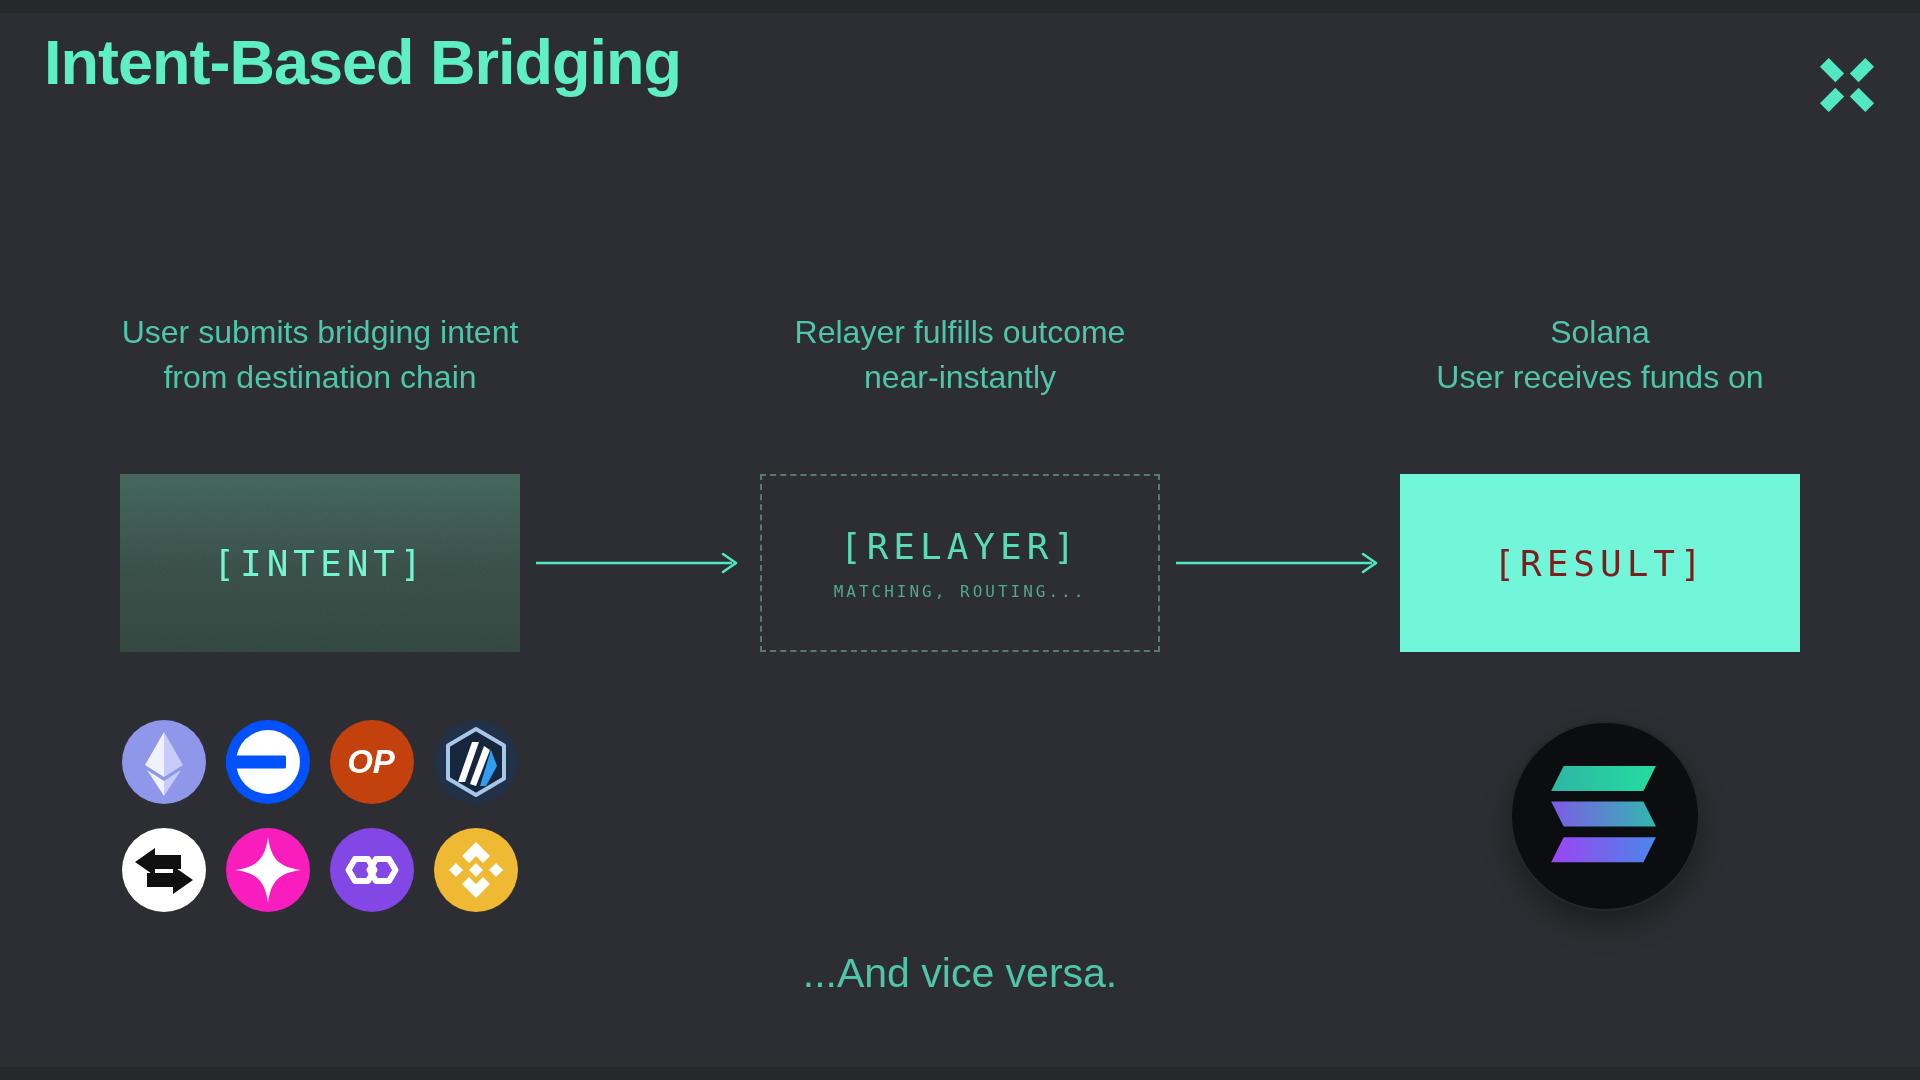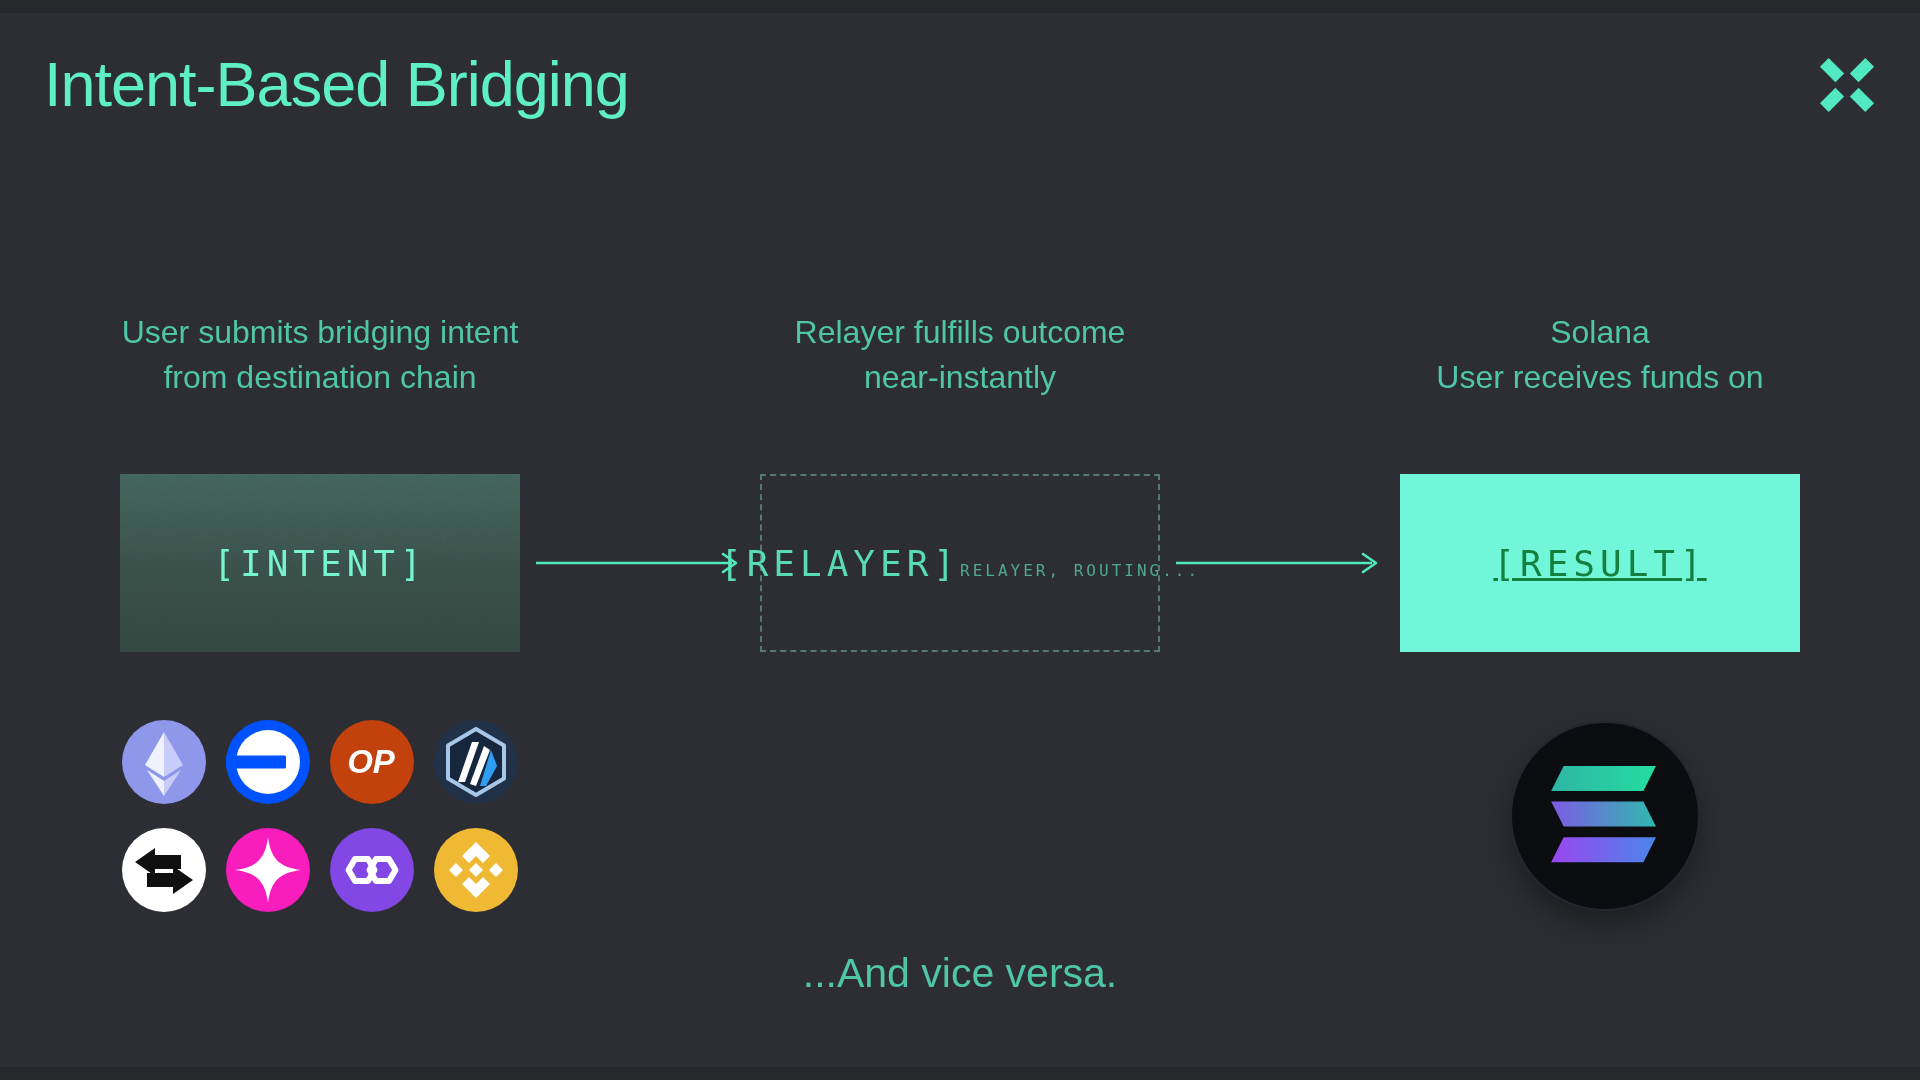--- a/index.html
+++ b/index.html
@@ -7,55 +7,55 @@
   .stage {
     position: relative; width: 1920px; height: 1080px;
     background: #2C2E33; overflow: hidden;
     font-family: "Liberation Sans", sans-serif;
   }
   .edge { position: absolute; left: 0; width: 100%; height: 13px; background: #26282C; }
   .edge.top { top: 0; }
   .edge.bottom { bottom: 0; }
 
   .slide-title {
-    position: absolute; left: 44px; top: 48px;
-    font-size: 63px; font-weight: 400; letter-spacing: -1px;
+    position: absolute; left: 44px; top: 26px;
+    font-size: 63px; font-weight: 700; letter-spacing: -1px;
     color: #5EEFC6;
   }
   .brand-logo { position: absolute; top: 52px; right: 40px; width: 66px; height: 66px; }
 
   .step-heading {
     position: absolute; top: 310px; width: 520px;
     text-align: center; font-size: 32px; line-height: 1.42;
     color: #4FC6A9; font-weight: 400;
   }
   .step-heading.s1 { left: 60px; }
   .step-heading.s2 { left: 700px; }
   .step-heading.s3 { left: 1340px; }
 
   .box {
     position: absolute; top: 474px; width: 400px; height: 178px;
-    display: flex; flex-direction: row; align-items: center; justify-content: center;
+    display: flex; flex-direction: column; align-items: center; justify-content: center;
   }
   .box-label {
     font-family: "DejaVu Sans Mono", "Liberation Mono", monospace;
     font-size: 36px; letter-spacing: 5px; white-space: nowrap;
   }
   .box.intent { left: 120px; background: linear-gradient(180deg, #40635A 0%, #354C45 55%, #2F443D 100%); }
   .box.intent .box-label { color: #71F4CE; }
   .box.intent .grain { position: absolute; inset: 0; pointer-events: none; }
   .box.relayer { left: 760px; border: 2px dashed #577A70; background: transparent; }
   .box.relayer .box-label { color: #5ADBB8; }
   .box-sublabel {
     margin-top: 15px;
     font-family: "DejaVu Sans Mono", "Liberation Mono", monospace;
     font-size: 16px; letter-spacing: 3px; color: #4FA98F; white-space: nowrap;
   }
   .box.result { left: 1400px; background: #71F6DA; }
-  .box.result .box-label { color: #15803d; text-decoration: underline; }
+  .box.result .box-label { color: #7f1d1d; }
 
   .flow-arrow { position: absolute; top: 550px; width: 214px; height: 26px; }
   .flow-arrow.a1 { left: 534px; }
   .flow-arrow.a2 { left: 1174px; }
 
   .chain-grid {
     position: absolute; left: 122px; top: 720px; width: 396px;
     display: grid; grid-template-columns: repeat(4, 84px); gap: 24px 20px;
   }
   .chain { position: relative; width: 84px; height: 84px; border-radius: 50%; }
@@ -126,21 +126,21 @@
           <feTurbulence type="fractalNoise" baseFrequency="0.8" numOctaves="2" stitchTiles="stitch"></feTurbulence>
         <feColorMatrix type="matrix" values="0 0 0 0 1  0 0 0 0 1  0 0 0 0 1  0 0 0 0.05 0"></feColorMatrix>
         </filter>
       <rect width="400" height="178" filter="url(#grainf)"></rect>
     </svg>
     <div class="box-label">[INTENT]</div>
   </div>
 
   <div class="box relayer">
     <div class="box-label">[RELAYER]</div>
-    <div class="box-sublabel">RELAYER, ROUTING...</div>
+    <div class="box-sublabel">MATCHING, ROUTING...</div>
   </div>
 
   <div class="box result">
     <div class="box-label">[RESULT]</div>
   </div>
 
   <div class="flow-arrow a1">
     <svg viewBox="0 0 214 26" width="214" height="26" fill="none">
       <line x1="2" y1="13" x2="198" y2="13" stroke="#52E9C2" stroke-width="2.6"></line>
       <polyline points="189,4 202,13 189,22" stroke="#52E9C2" stroke-width="2.6" stroke-linecap="round" stroke-linejoin="round"></polyline>

